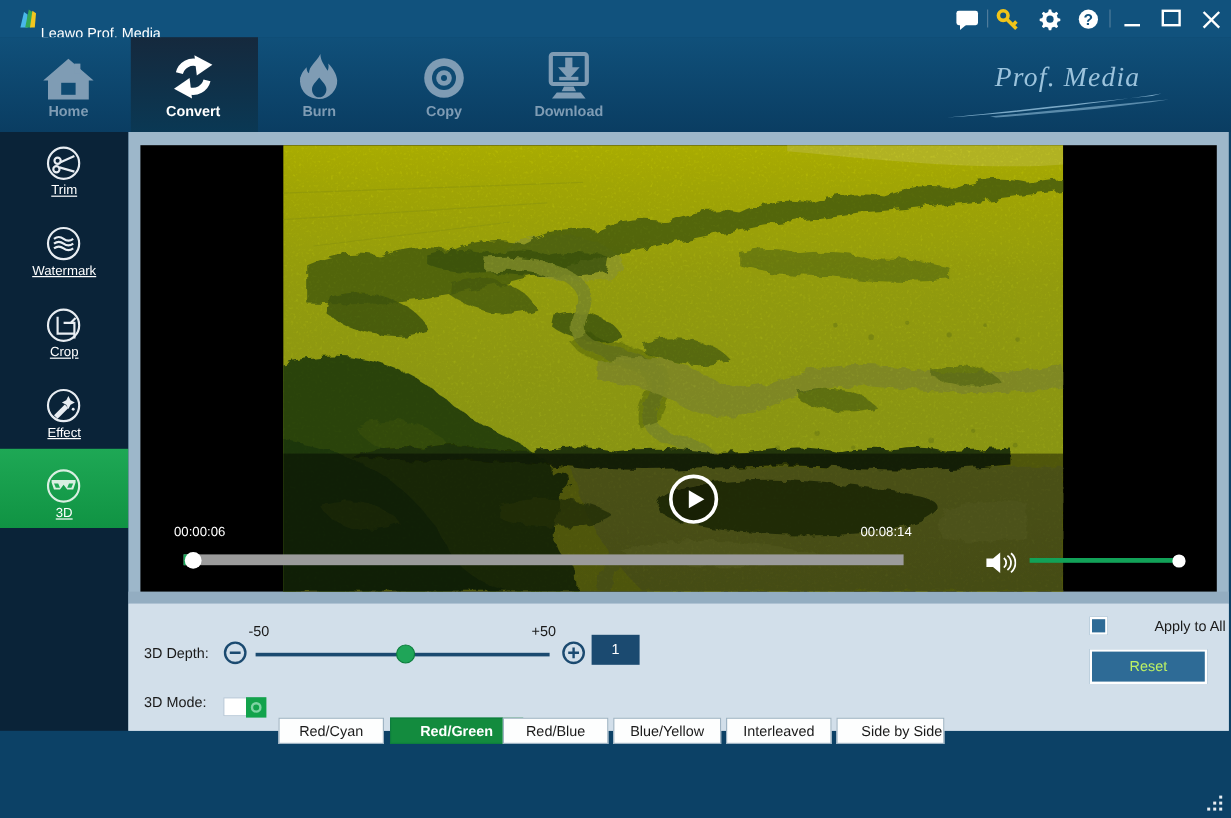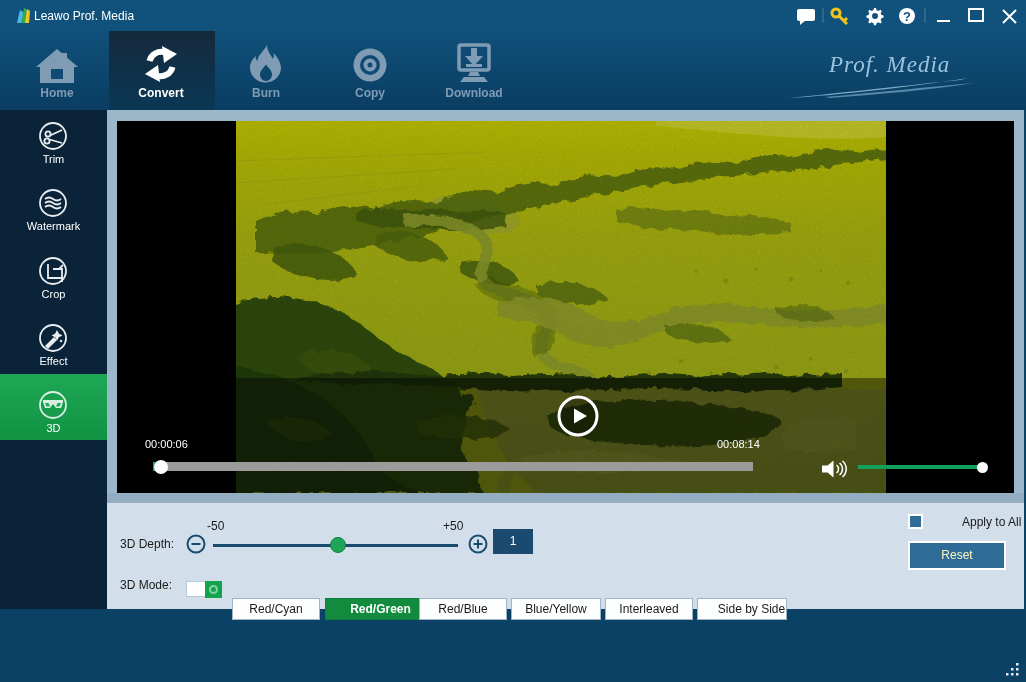--- a/index.html
+++ b/index.html
@@ -1,30 +1,30 @@
 <!DOCTYPE html>
 <html><head>
 <meta charset="utf-8">
 <style>
 * { margin:0; padding:0; box-sizing:border-box; }
 html,body { width:1026px; height:682px; overflow:hidden; font-family:"Liberation Sans", sans-serif; }
 #win { position:relative; width:1026px; height:682px; background:#0c4166; }
 
 #titlebar { position:absolute; left:0; top:0; width:1026px; height:31px; background:#11527d; }
-#titletext { position:absolute; left:34px; top:9px; color:#fff; font-size:12px; }
+#titletext { position:absolute; left:34px; top:21px; color:#fff; font-size:12px; }
 
 #nav { position:absolute; left:0; top:31px; width:1026px; height:79px; background:linear-gradient(#10507a,#0a3d62); }
 #convtab { position:absolute; left:109px; top:0px; width:106px; height:79px; background:linear-gradient(#15293d,#0a3854); }
 .navitem { position:absolute; top:0; width:100px; text-align:center; }
 .navlabel { position:absolute; width:100%; top:55px; font-size:12px; font-weight:bold; color:#7f9cb4; }
 .navlabel.sel { color:#ffffff; }
 #profmedia { position:absolute; left:829px; top:21px; color:#9cc3dc; font-family:"Liberation Serif", serif; font-style:italic; font-size:23px; letter-spacing:1px; }
 
 #sidebar { position:absolute; left:0; top:110px; width:107px; height:499px; background:#0a2338; }
-.sideitem { position:absolute; left:0; width:107px; text-align:center; color:#fff; }
+.sideitem { position:absolute; left:0; width:107px; text-align:center; color:#fff;text-decoration:underline; }
 .sideitem .lbl { font-size:11px; color:#fff; margin-top:3px; }
 #side3d { position:absolute; left:0; top:374px; width:107px; height:66px; background:linear-gradient(#1ea855,#109343); }
 
 #mainbg { position:absolute; left:107px; top:110px; width:917px; height:499px; background:#9db7ca; }
 #videopanel { position:absolute; left:117px; top:121px; width:897px; height:372px; background:#000; }
 #videoimg { position:absolute; left:119px; top:0px; width:650px; height:372px; }
 
 #playbtn { position:absolute; left:439px; top:273px; width:44px; height:44px; }
 .ptime { position:absolute; color:#fff; font-size:11px; }
 #seektrack { position:absolute; left:36px; top:341px; width:600px; height:9px; background:#9b9b9b; }
@@ -40,21 +40,21 @@
 #d-minus { position:absolute; left:79px; top:31px; }
 #d-track { position:absolute; left:106px; top:41px; width:245px; height:3px; background:#1b4a70; }
 #d-knob { position:absolute; left:223px; top:34px; width:16px; height:16px; border-radius:50%; background:#1fa558; border:1px solid #0d7e3e; }
 #d-m50 { position:absolute; left:100px; top:16px; }
 #d-p50 { position:absolute; left:336px; top:16px; }
 #d-plus { position:absolute; left:361px; top:31px; }
 #d-val { position:absolute; left:386px; top:26px; width:40px; height:25px; background:#1b4a70; color:#fff; font-size:12px; text-align:center; line-height:25px; }
 #applyrow { position:absolute; left:801px; top:11px; }
 #applycb { position:absolute; left:0px; top:0px; width:15px; height:15px; background:#2e6b96; border:2px solid #fff; }
 #applytext { position:absolute; left:21px; top:1px; }
-#resetbtn { position:absolute; left:801px; top:38px; width:98px; height:29px; background:#2e6b96; border:2px solid #fff; color:#fef9c3; font-size:12px; text-align:center; line-height:25px; }
+#resetbtn { position:absolute; left:801px; top:38px; width:98px; height:29px; background:#2e6b96; border:2px solid #fff; color:#bef264; font-size:12px; text-align:center; line-height:25px; }
 #m-label { position:absolute; left:13px; top:75px; }
 #toggle { position:absolute; left:79px; top:78px; width:36px; height:16px; background:#fff; border:1px solid #b7c9d8; }
 #toggle .on { position:absolute; right:-1px; top:-1px; width:17px; height:17px; background:#13a34c; }
 #toggle .on:after { content:""; position:absolute; left:4px; top:4px; width:9px; height:9px; border-radius:50%; border:2.5px solid #7fd4a4; box-sizing:border-box; }
 .modebtn { position:absolute; top:71px; height:22px; background:#fdfefe; border:1px solid #9fb4c4; color:#1a1a1a; font-size:12px; text-align:center; line-height:20px;margin-top:24px; }
 .modebtn.sel { background:#138b3e; border:1px solid #0d7e3e; color:#fff; font-weight:bold; }
 
 #btnrow { position:absolute; left:0; top:609px; width:1026px; height:41px; background:linear-gradient(#bed4e3,#aac3d6); }
 .bigbtn { position:absolute; top:7px; width:98px; height:29px; background:#2e6b96; border:2px solid #fff; color:#fff; font-size:12px; text-align:center; line-height:25px; }
 #statusbar { position:absolute; left:0; top:650px; width:1026px; height:32px; background:#0c4166; }

